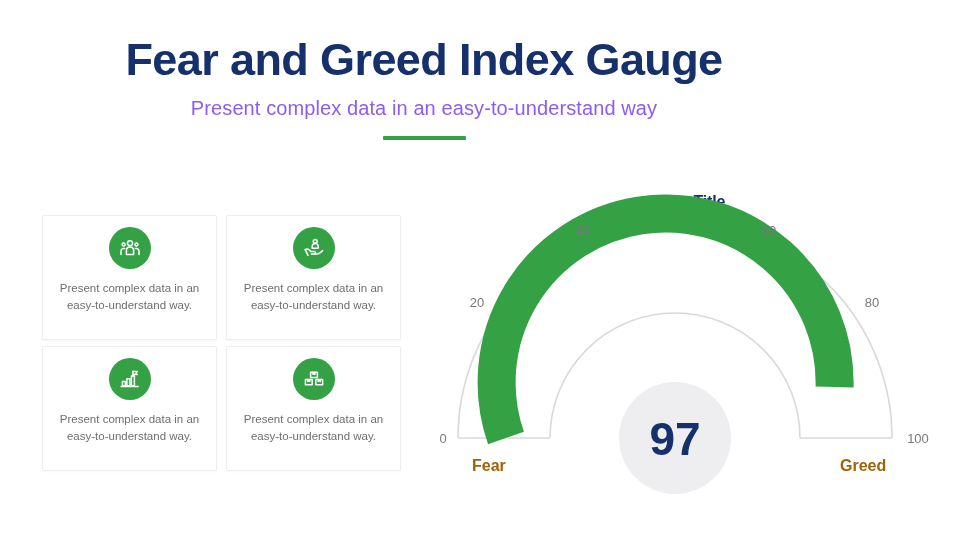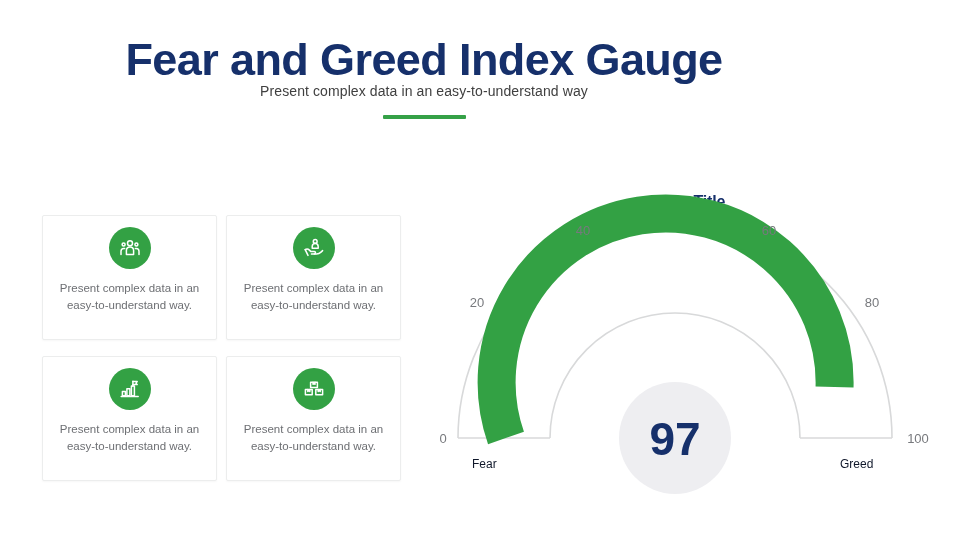--- a/index.html
+++ b/index.html
@@ -31,42 +31,43 @@
   }
   .title {
     font-size: 45px;
     font-weight: bold;
     letter-spacing: -0.6px;
     color: #16306b;
     line-height: 1.05;
     margin: 0;
   }
   .subtitle {
-    font-size: 14px;
-    color: #404040;
+    margin-top: 14px;
+    font-size: 20px;
+    color: #8b5cf6;
     letter-spacing: 0.1px;
   }
   .accent-bar {
     margin: 16px auto 0 auto;
     width: 83px;
     height: 4px;
     background: #35a147;
     border-radius: 1px;
   }
 
   
   .cards {
     position: absolute;
     left: 42px;
     top: 215px;
     width: 360px;
     display: grid;
     grid-template-columns: 175px 175px;
     grid-template-rows: 125px 125px;
-    gap: 16px 9px;
+    gap: 6px 9px;
   }
   .card {
     background: #ffffff;
     border: 1px solid #eceded;
     border-radius: 2px;
     box-shadow: 0 1px 2px rgba(0,0,0,0.035);
     display: flex;
     flex-direction: column;
     align-items: center;
     padding-top: 11px;
@@ -122,23 +123,23 @@
     fill: #77797d;
   }
   .gauge-value {
     font-family: "Liberation Sans", sans-serif;
     font-size: 46px;
     font-weight: bold;
     fill: #16306b;
   }
   .end-label {
     position: absolute;
-    font-size: 12px;
-    font-weight: normal;
-    color: #0f172a;
+    font-size: 16px;
+    font-weight: bold;
+    color: #a16207;
   }
   .end-label.left  { left: 52px;  top: 277px; }
   .end-label.right { left: 400px; top: 277px; margin-left: 20px; }
 </style>
 </head>
 <body>
 
 <div class="slide">
 
   <div class="header">

